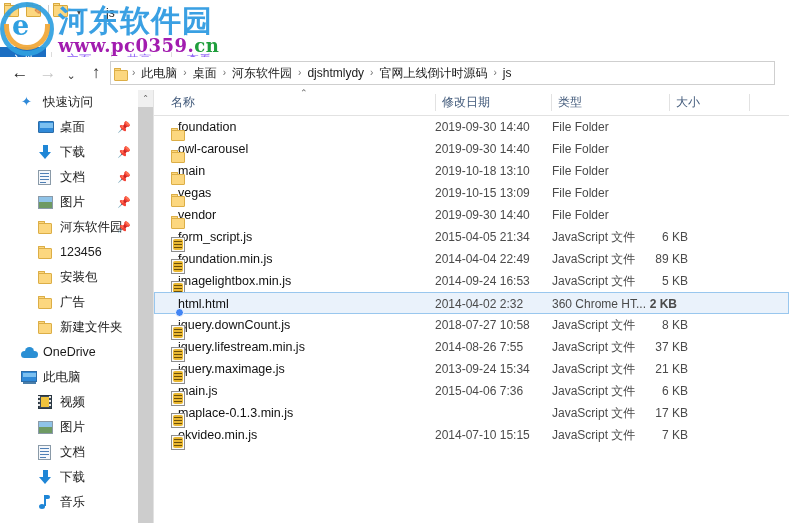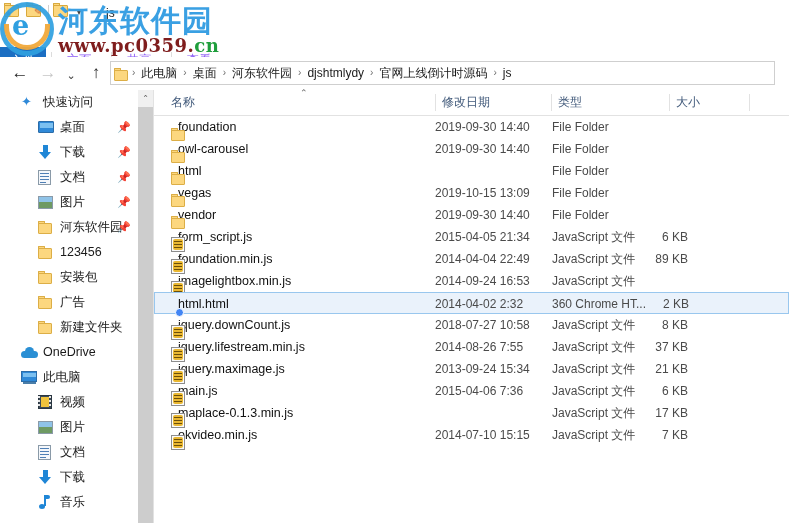--- a/index.html
+++ b/index.html
@@ -210,21 +210,21 @@
     position: absolute; left: 398px; top: 0; height: 22px; line-height: 22px;
     font-size: 12px; color: #4a4a4a;
   }
   .cell-size {
     position: absolute; left: 452px; top: 0; width: 82px; height: 22px;
     line-height: 22px; font-size: 12px; color: #4a4a4a; text-align: right;
   }
   .row.selected .cell-name { left: 16px; }
   .row.selected .cell-date { left: 280px; }
   .row.selected .cell-type { left: 397px; }
-  .row.selected .cell-size { left: 452px; }
+  .row.selected .cell-size { left: 440px; font-weight: bold; }
 
   
   .i-js { width: 15px; height: 15px; position: relative; }
   .i-js .pg { position: absolute; left: 0; top: 0; width: 14px; height: 15px; background: #fbfbfb; border: 1px solid #8d8d8d; }
   .i-js .scroll { position: absolute; left: 2px; top: 2px; width: 10px; height: 11px; background: #e9b731; border-radius: 2px; }
   .i-js .scroll::after { content: ""; position: absolute; left: 1px; top: 2px; width: 8px; height: 1px; background: #6b4e0a; box-shadow: 0 3px 0 #6b4e0a, 0 6px 0 #6b4e0a; }
 
   .i-chrome { width: 15px; height: 15px; position: relative; border-radius: 50%;
     background: conic-gradient(#e34133 0deg 90deg, #fbbc05 90deg 180deg, #34a853 180deg 270deg, #9b59b6 270deg 360deg);
   }
@@ -256,21 +256,21 @@
     position: absolute; left: 58px; top: 4px;
     font-size: 30px; font-weight: bold; color: #3aa0e3;
     font-family: "DejaVu Sans", sans-serif; letter-spacing: 1px;
     line-height: 34px;
   }
   .wm-url {
     position: absolute; left: 58px; top: 36px;
     font-size: 18px; font-weight: bold; line-height: 20px;
     font-family: "DejaVu Serif", serif; letter-spacing: .5px;
   }
-  .wm-url .u1 { color: #7f1d1d; }
+  .wm-url .u1 { color: #a21caf; }
   .wm-url .u2 { color: #1f9e3c; }
 </style>
 </head>
 <body>
 
 <div id="app">
 
   <div class="titlebar">
     <div class="qat">
       <span class="qat-ico">
@@ -440,22 +440,23 @@
             <span><span class="i-folder-sm"><span class="ft"></span><span class="fb"></span></span></span>
             <span class="nm">owl-carousel</span>
           </div>
           <div class="cell-date">2019-09-30 14:40</div>
           <div class="cell-type">File Folder</div>
           <div class="cell-size"></div>
         </div>
         <div class="row">
           <div class="cell-name">
             <span><span class="i-folder-sm"><span class="ft"></span><span class="fb"></span></span></span>
-            <span class="nm">html</span>
-          </div>
+            <span class="nm">main</span>
+          </div>
+          <div class="cell-date">2019-10-18 13:10</div>
           <div class="cell-type">File Folder</div>
           <div class="cell-size"></div>
         </div>
         <div class="row">
           <div class="cell-name">
             <span><span class="i-folder-sm"><span class="ft"></span><span class="fb"></span></span></span>
             <span class="nm">vegas</span>
           </div>
           <div class="cell-date">2019-10-15 13:09</div>
           <div class="cell-type">File Folder</div>
@@ -488,20 +489,21 @@
           <div class="cell-type">JavaScript 文件</div>
           <div class="cell-size">89 KB</div>
         </div>
         <div class="row">
           <div class="cell-name">
             <span><span class="i-js"><span class="pg"></span><span class="scroll"></span></span></span>
             <span class="nm">imagelightbox.min.js</span>
           </div>
           <div class="cell-date">2014-09-24 16:53</div>
           <div class="cell-type">JavaScript 文件</div>
+          <div class="cell-size">5 KB</div>
         </div>
         <div class="row selected">
           <div class="cell-name">
             <span><span class="i-chrome"></span></span>
             <span class="nm">html.html</span>
           </div>
           <div class="cell-date">2014-04-02 2:32</div>
           <div class="cell-type">360 Chrome HT...</div>
           <div class="cell-size">2 KB</div>
         </div>

